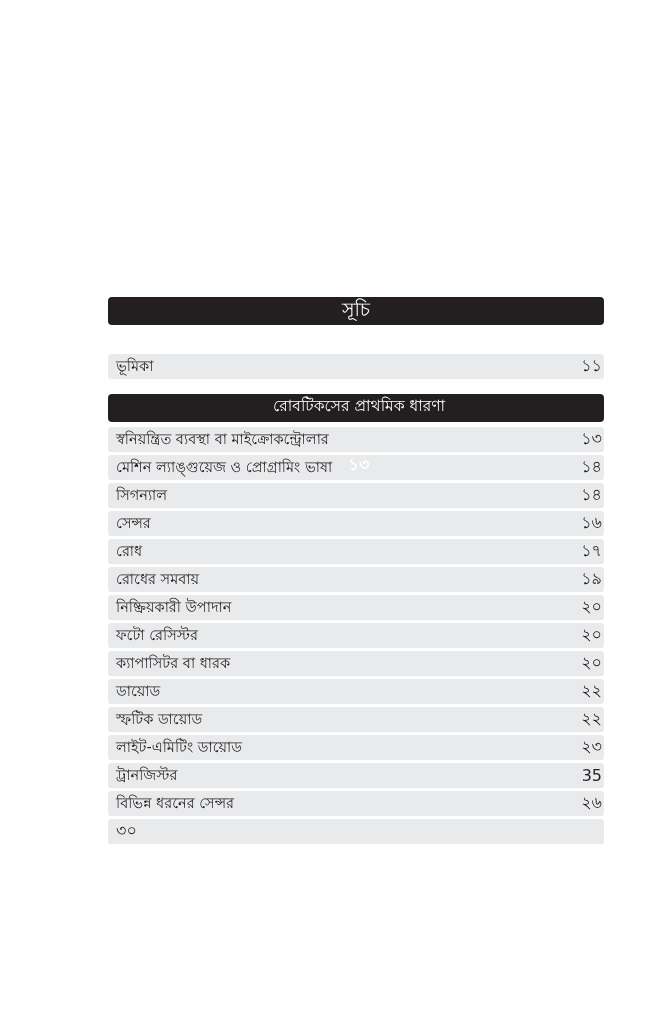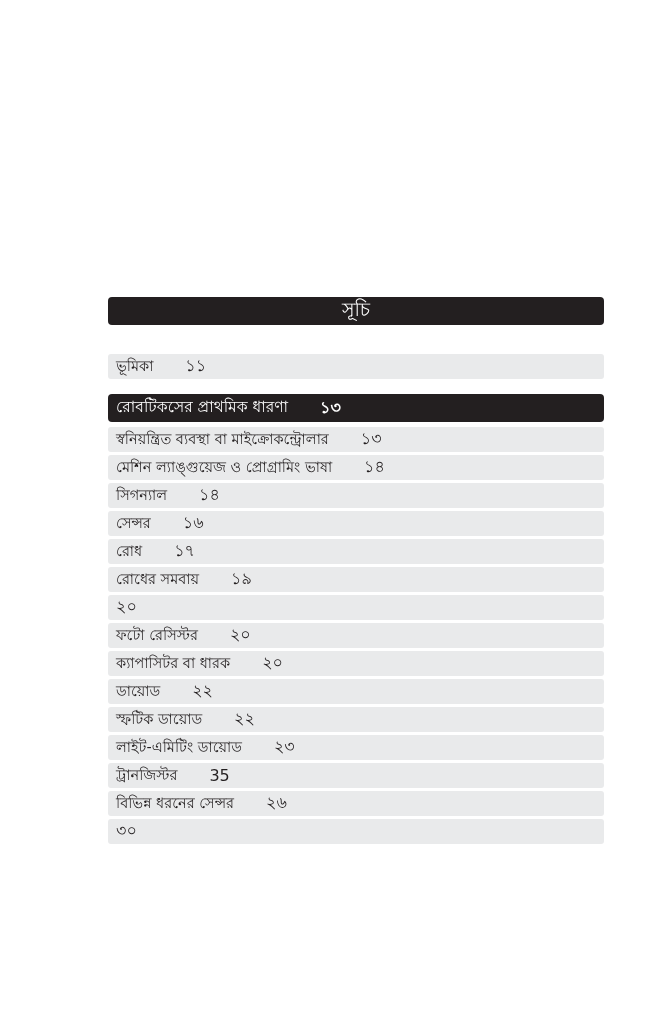--- a/index.html
+++ b/index.html
@@ -1,21 +1,21 @@
 <!DOCTYPE html>
 <html><head>
 <meta charset="utf-8">
 <style>
   html, body { margin:0; padding:0; background:#ffffff; }
   body { width:663px; height:1024px; position:relative; font-family:"DejaVu Sans", "Liberation Sans", sans-serif; color:#222; }
   .toc { position:absolute; left:108px; top:297px; width:496px; }
   .title-bar { height:28px; background:#231f20; border-radius:4px; color:#fff; display:flex; align-items:center; justify-content:center; font-size:19px; }
-  .row { display:flex; align-items:center; height:25px; background:#e9eaeb; border-radius:3px; padding:0 2px 0 8px; font-size:14.5px; color:#231f20; margin-bottom:3px;gap:32px; }
+  .row { display:flex; align-items:center; justify-content:space-between; height:25px; background:#e9eaeb; border-radius:3px; padding:0 2px 0 8px; font-size:14.5px; color:#231f20; margin-bottom:3px;gap:32px; }
   .row.intro { margin-top:29px; }
-  .row.chapter { margin-top:15px; height:28px; background:#231f20; color:#fff; font-size:15.5px; margin-bottom:5px; border-radius:4px; }
+  .row.chapter { margin-top:15px; height:28px; background:#231f20; color:#fff; font-size:15.5px; margin-bottom:5px; border-radius:4px;flex-direction:column; }
   .row .page { font-size:16px; }
   .row.chapter .page { font-size:16px; font-weight:bold; }
 </style>
 </head>
 <body>
 
 <div class="toc">
   <div class="title-bar">
     <span>সূচি</span>
   </div>
@@ -48,20 +48,21 @@
     </div>
   <div class="row">
       <span>রোধ</span>
       <span class="page">১৭</span>
     </div>
   <div class="row">
       <span>রোধের সমবায়</span>
       <span class="page">১৯</span>
     </div>
   <div class="row">
+      <span>নিষ্ক্রিয়কারী উপাদান</span>
       <span class="page">২০</span>
     </div>
   <div class="row">
       <span>ফটো রেসিস্টর</span>
       <span class="page">২০</span>
     </div>
   <div class="row">
       <span>ক্যাপাসিটর বা ধারক</span>
       <span class="page">২০</span>
     </div>

